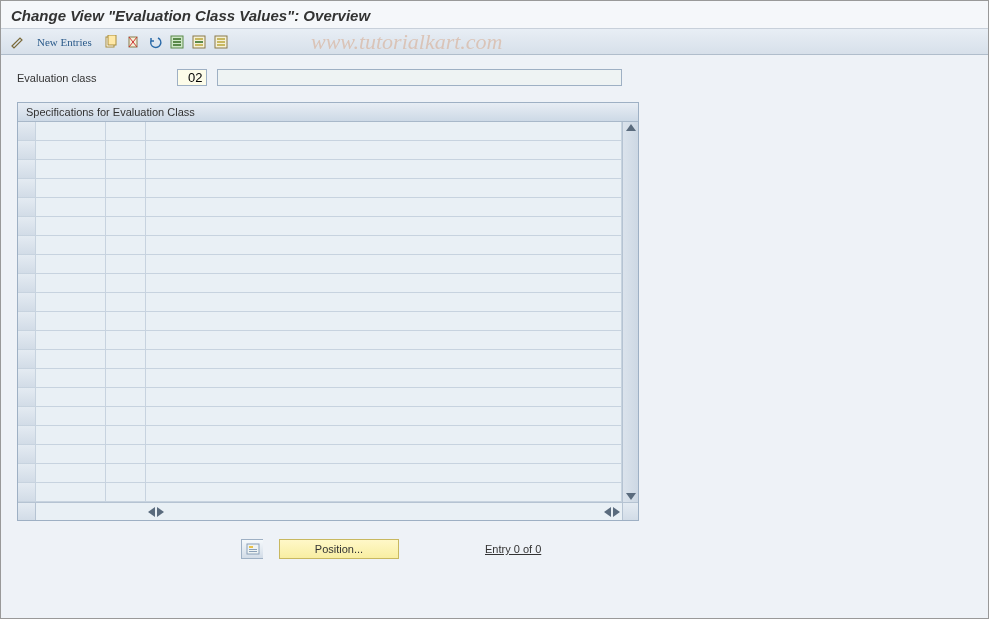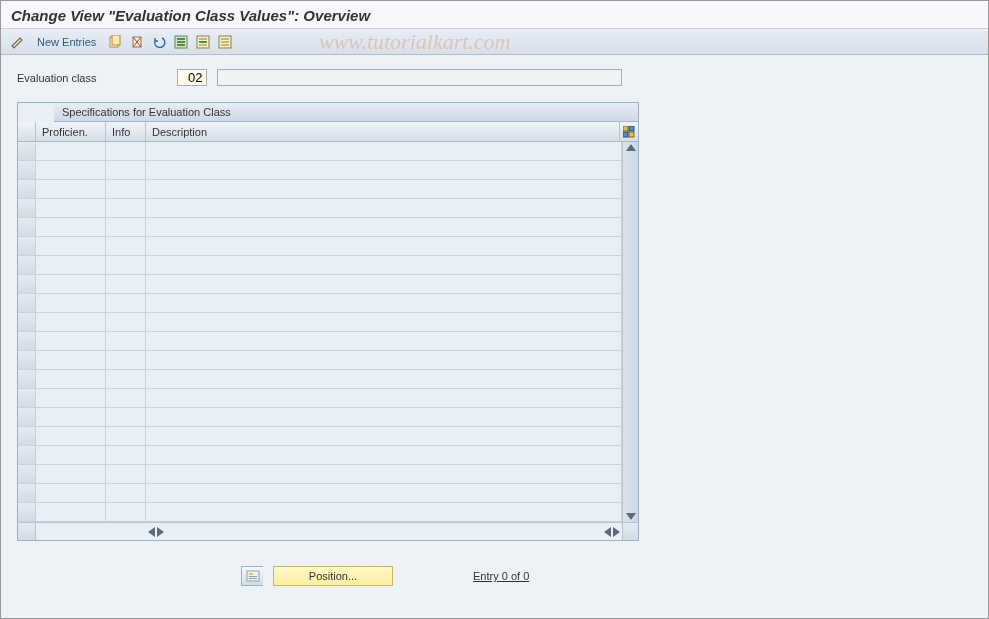--- a/index.html
+++ b/index.html
@@ -23,38 +23,39 @@
       border-bottom: 1px solid #c8d0da;
     }
     .toolbar {
       background: linear-gradient(#e8eef5, #d7e0ea);
       border-bottom: 1px solid #b0bdcb;
       padding: 3px 8px;
       display: flex;
       align-items: center;
       gap: 4px;
       height: 26px;
+      font-family: Liberation Serif, serif;
     }
     .toolbar .btn-edit {
       width: 18px; height: 18px;
       display: flex; align-items: center; justify-content: center;
     }
     .toolbar .new-entries {
       color: #2a5a8a;
       padding: 0 6px;
       cursor: pointer;
     }
     .toolbar .icon-btn {
       width: 18px; height: 18px;
       display: flex; align-items: center; justify-content: center;
       cursor: pointer;
     }
     .watermark {
       position: absolute;
-      left: 318px;
+      left: 310px;
       top: 28px;
       font-family: Georgia, serif;
       font-style: italic;
       font-size: 22px;
       color: #d9b9a6;
       opacity: 0.75;
       pointer-events: none;
       z-index: 50;
     }
     .form-area {
@@ -81,21 +82,20 @@
       margin: 10px 0 0 16px;
       width: 622px;
       border: 1px solid #9eb0c4;
       background: #e9f0f5;
     }
     .panel-title {
       background: linear-gradient(#e7edf4, #cdd9e6);
       padding: 3px 8px;
       border-bottom: 1px solid #a8b8c9;
       color: #333;
-      margin-left: 36px;
     }
     .grid-header {
       display: flex;
       background: linear-gradient(#f0f4f8, #d5dfe9);
       border-bottom: 1px solid #a8b8c9;
       height: 20px;
       align-items: stretch;
     }
     .grid-header .col {
       border-right: 1px solid #b5c3d2;
@@ -181,25 +181,25 @@
     }
     .arrow-right {
       width:0; height:0;
       border-top:5px solid transparent;
       border-bottom:5px solid transparent;
       border-left:7px solid #5a6b7d;
       cursor: pointer;
     }
     .corner { width:16px; height:100%; border-left:1px solid #b5c3d2; background:linear-gradient(#e4ebf2,#d2dce7);}
     .footer-bar {
-      margin-top: 25px;
+      margin-top: 18px;
       display: flex;
       align-items: center;
       padding-left: 240px;
-      gap: 10px;
+      gap: 16px;
     }
     .pos-icon {
       width: 22px; height: 20px;
       background: linear-gradient(#f5f9fc,#d2dce7);
       border: 1px solid #9eb0c4;
       border-right: none;
       display: flex; align-items: center; justify-content: center;
     }
     .position-btn {
       height: 20px;
@@ -280,34 +280,20 @@
 
 <div class="form-area">
   <span class="form-label">Evaluation class</span>
   <span style="width:60px"></span>
   <input class="form-input-small" value="02" style="">
   <input class="form-input-large" readonly="" value="" style="">
 </div>
 
 <div class="table-panel">
   <div class="panel-title">Specifications for Evaluation Class</div>
-  <div class="grid-header">
-    <div class="col col-sel"></div>
-    <div class="col col-prof">Proficien.</div>
-    <div class="col col-info">Info</div>
-    <div class="col col-desc">Description</div>
-    <div class="col col-cfg">
-      <svg width="12" height="12">
-          <rect x="0" y="0" width="5" height="5" fill="#e8c14a" stroke="#7a6a2a"></rect>
-          <rect x="6" y="0" width="5" height="5" fill="#5a8ac8" stroke="#2a4a7a"></rect>
-          <rect x="0" y="6" width="5" height="5" fill="#5a8ac8" stroke="#2a4a7a"></rect>
-          <rect x="6" y="6" width="5" height="5" fill="#e8c14a" stroke="#7a6a2a"></rect>
-        </svg>
-    </div>
-  </div>
   <div class="grid-body">
     <div class="grid-rows" id="grid-rows">
         <div class="grid-row">
           <div class="cell cell-sel"></div>
           <div class="cell cell-prof"></div>
           <div class="cell cell-info"></div>
           <div class="cell cell-desc"></div>
         </div>
         <div class="grid-row">
           <div class="cell cell-sel"></div>

